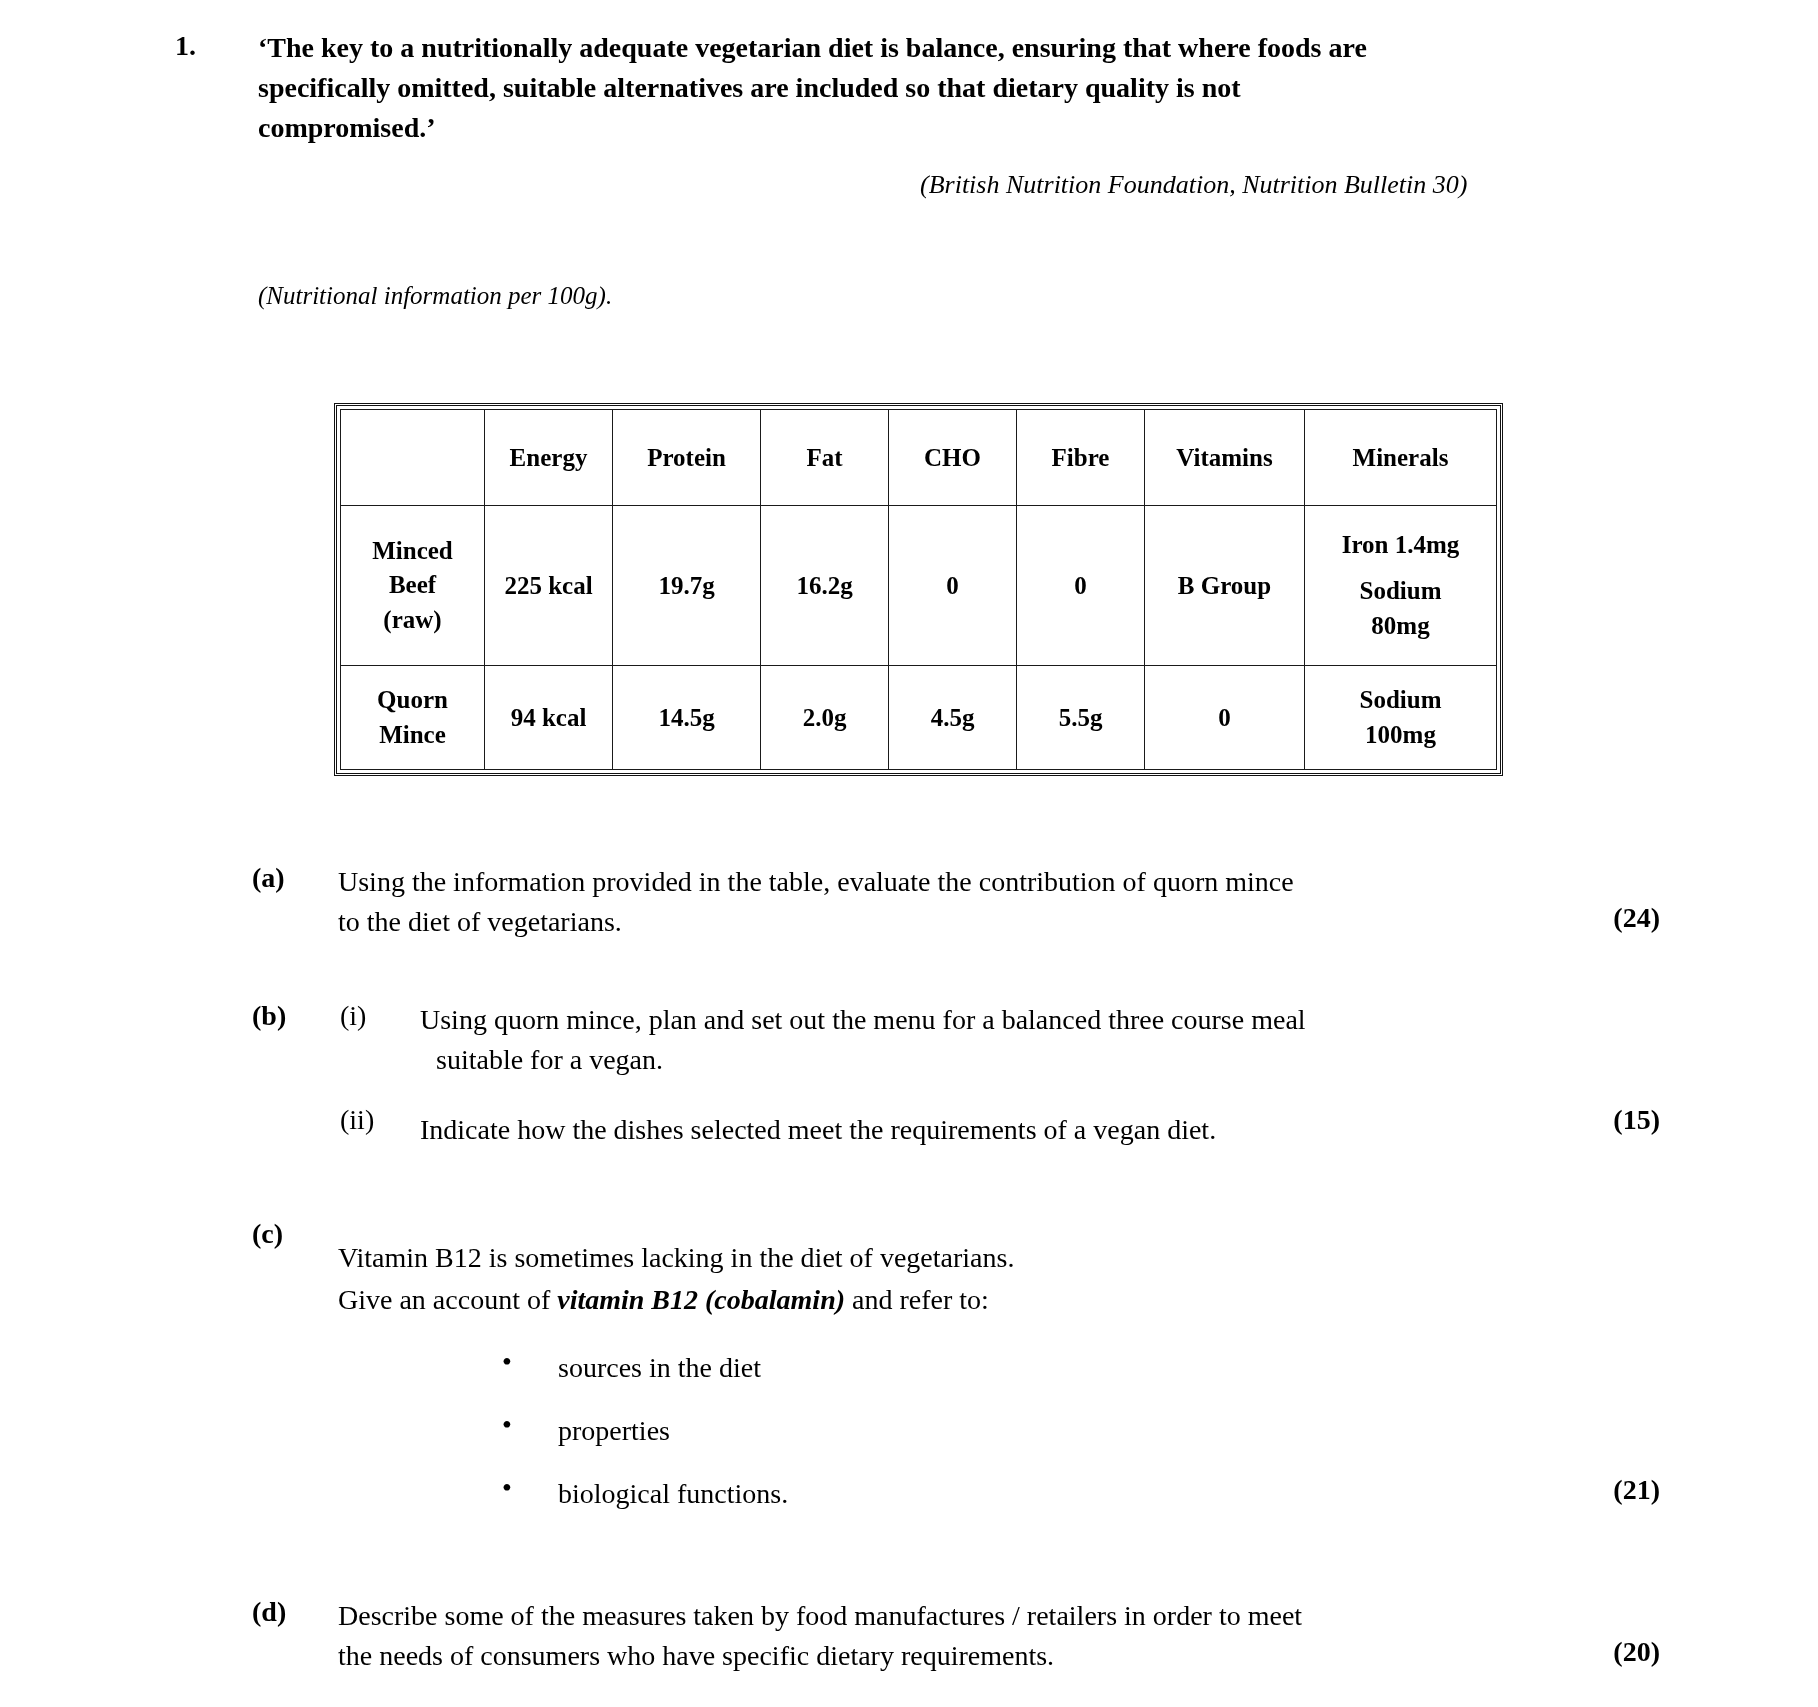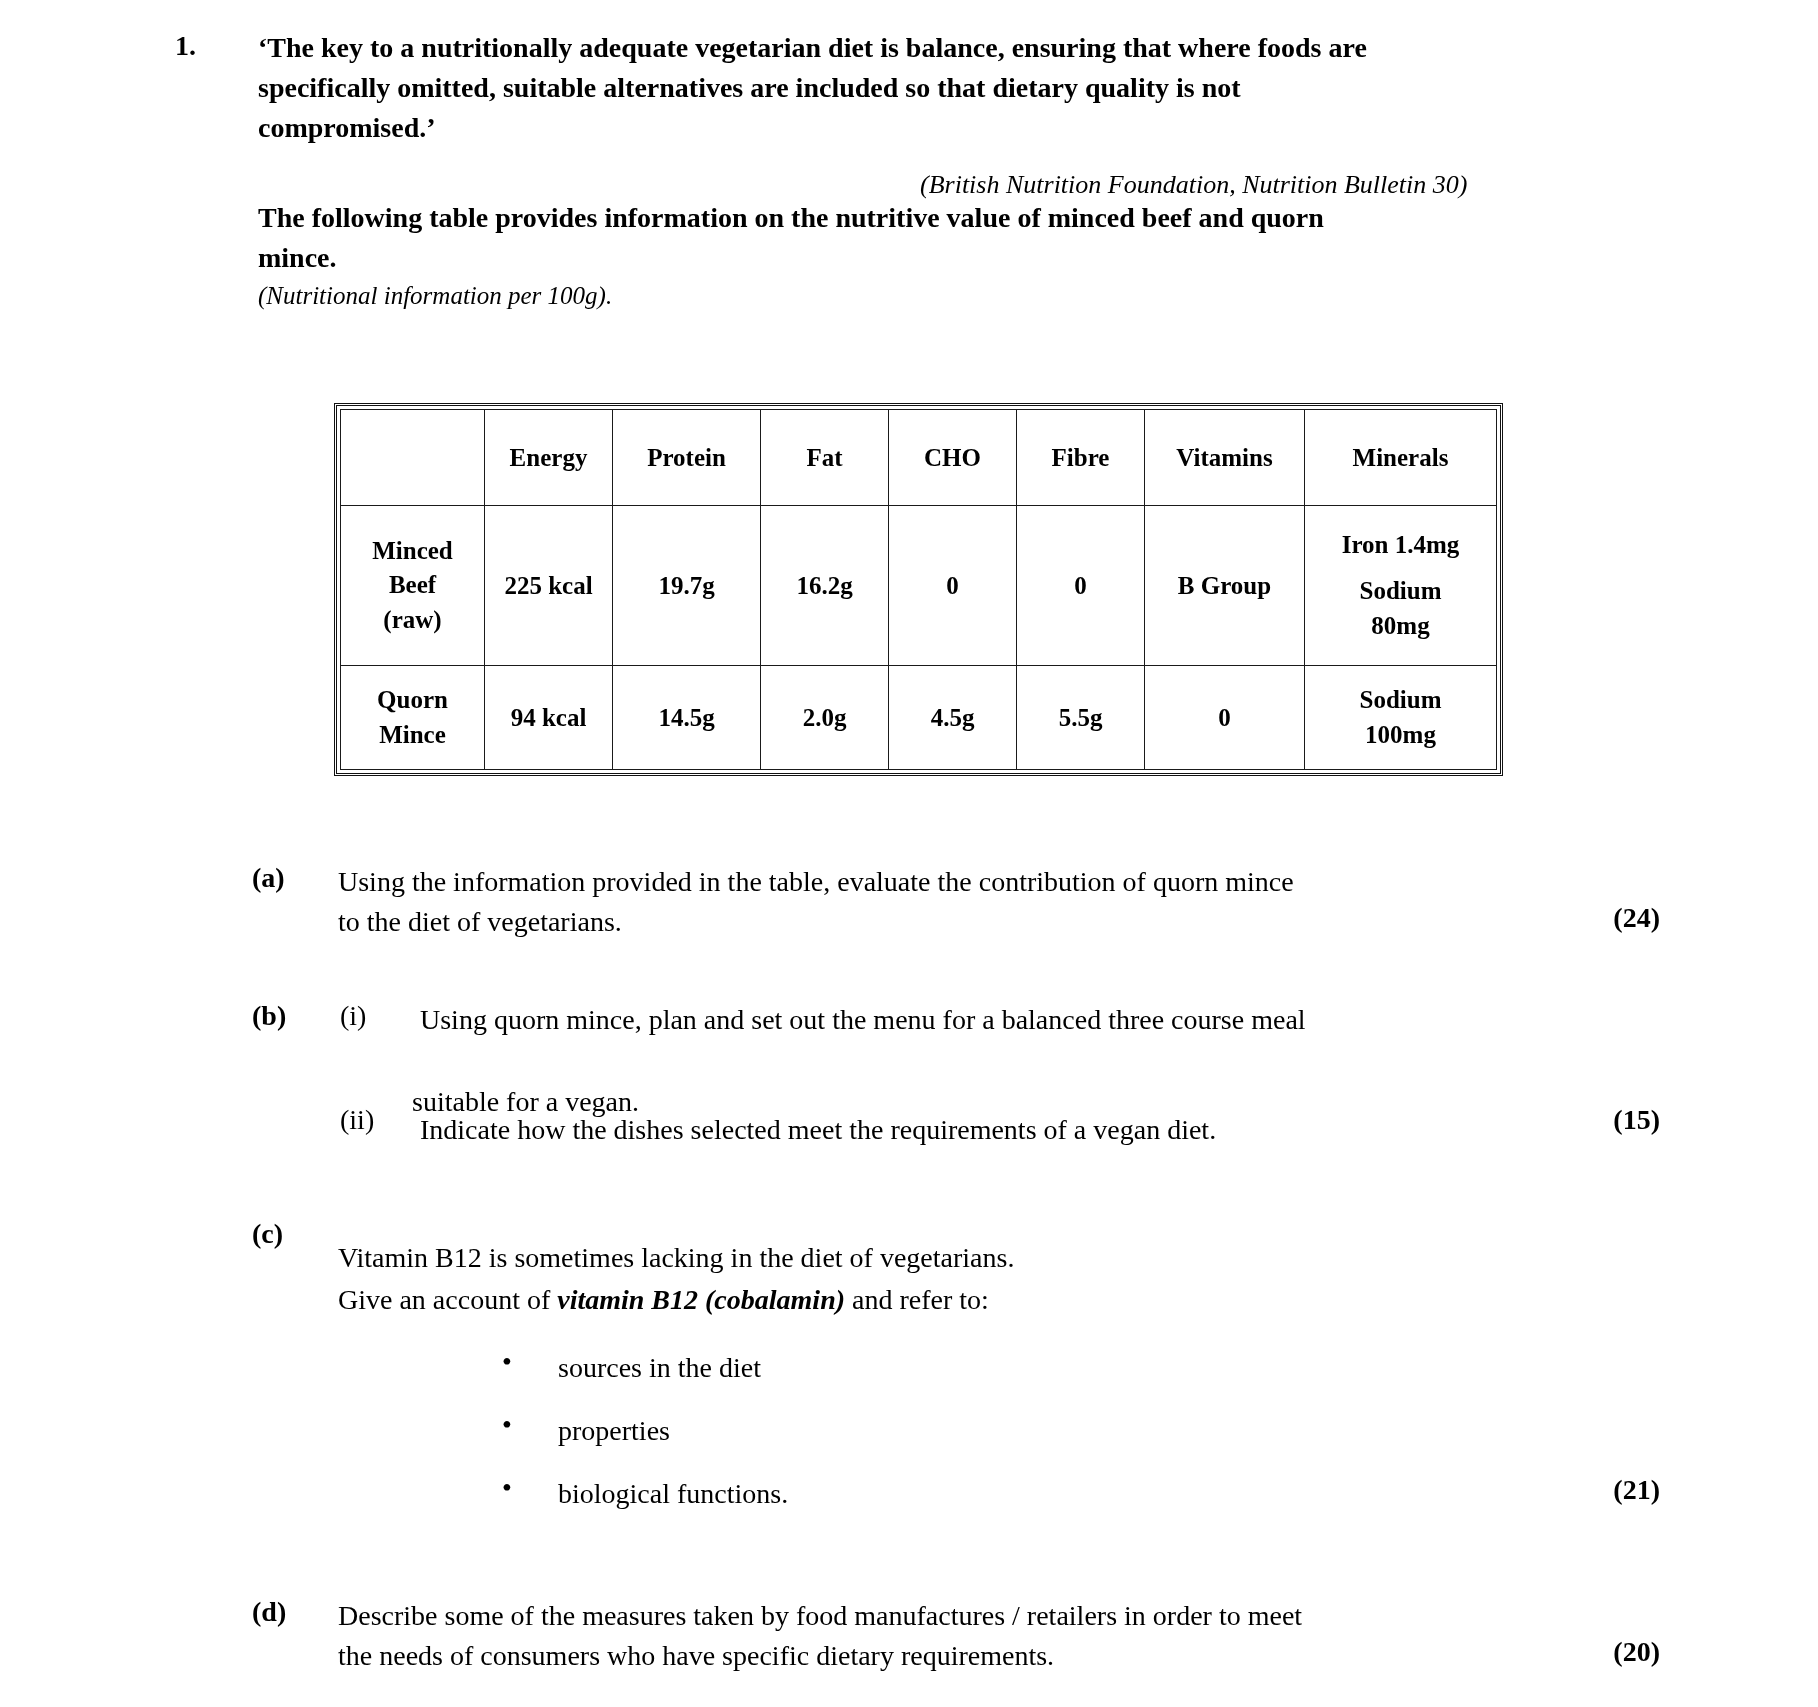--- a/index.html
+++ b/index.html
@@ -154,21 +154,20 @@
 <body>
 
 <div class="page">
 
   <div class="qnum">1.</div>
 
   <div class="quote">‘The key to a nutritionally adequate vegetarian diet is balance, ensuring that where foods are specifically omitted, suitable alternatives are included so that dietary quality is not compromised.’</div>
 
   <div class="attrib">(British Nutrition Foundation, Nutrition Bulletin 30)</div>
 
-  <div class="intro">The following table provides information on the nutritive value of minced beef and quorn mince.</div>
 
   <div class="subnote">(Nutritional information per 100g).</div>
 
   <div class="table-wrap">
     <div class="outer-double">
       <table class="nutri">
         <tbody>
           <tr class="hdr">
             <td class="c-label"></td>
             <td class="c-energy">Energy</td>
@@ -222,21 +221,21 @@
   </div>
 
   <div class="plabel" style="left:252px; top:862px;">(a)</div>
   <div class="ptext" style="left:338px; top:862px; width:1260px;">Using the information provided in the table, evaluate the contribution of quorn mince</div>
   <div class="ptext" style="left:338px; top:902px; width:1260px;">to the diet of vegetarians.</div>
   <div class="marks" style="left:1460px; top:902px; width:200px;">(24)</div>
 
   <div class="plabel" style="left:252px; top:1000px;">(b)</div>
   <div class="romlabel" style="left:340px; top:1000px;">(i)</div>
   <div class="ptext" style="left:420px; top:1000px; width:1200px;">Using quorn mince, plan and set out the menu for a balanced three course meal</div>
-  <div class="ptext" style="left:412px; top:1040px; width:1200px;margin-top:42px;">suitable for a vegan.</div>
+  <div class="ptext" style="left:436px; top:1040px; width:1200px;">suitable for a vegan.</div>
 
   <div class="romlabel" style="left:340px; top:1104px;">(ii)</div>
   <div class="ptext" style="left:420px; top:1110px; width:1100px;">Indicate how the dishes selected meet the requirements of a vegan diet.</div>
   <div class="marks" style="left:1460px; top:1104px; width:200px;">(15)</div>
 
   <div class="plabel" style="left:252px; top:1218px;">(c)</div>
   <div class="ptext" style="left:338px; top:1218px; width:1200px;margin-top:20px;">Vitamin B12 is sometimes lacking in the diet of vegetarians.</div>
 
   <div class="ptext" style="left:338px; top:1280px; width:1200px;">
     <span>Give an account of </span><span class="bolditalic">vitamin B12 (cobalamin)</span><span> and refer to:</span>

